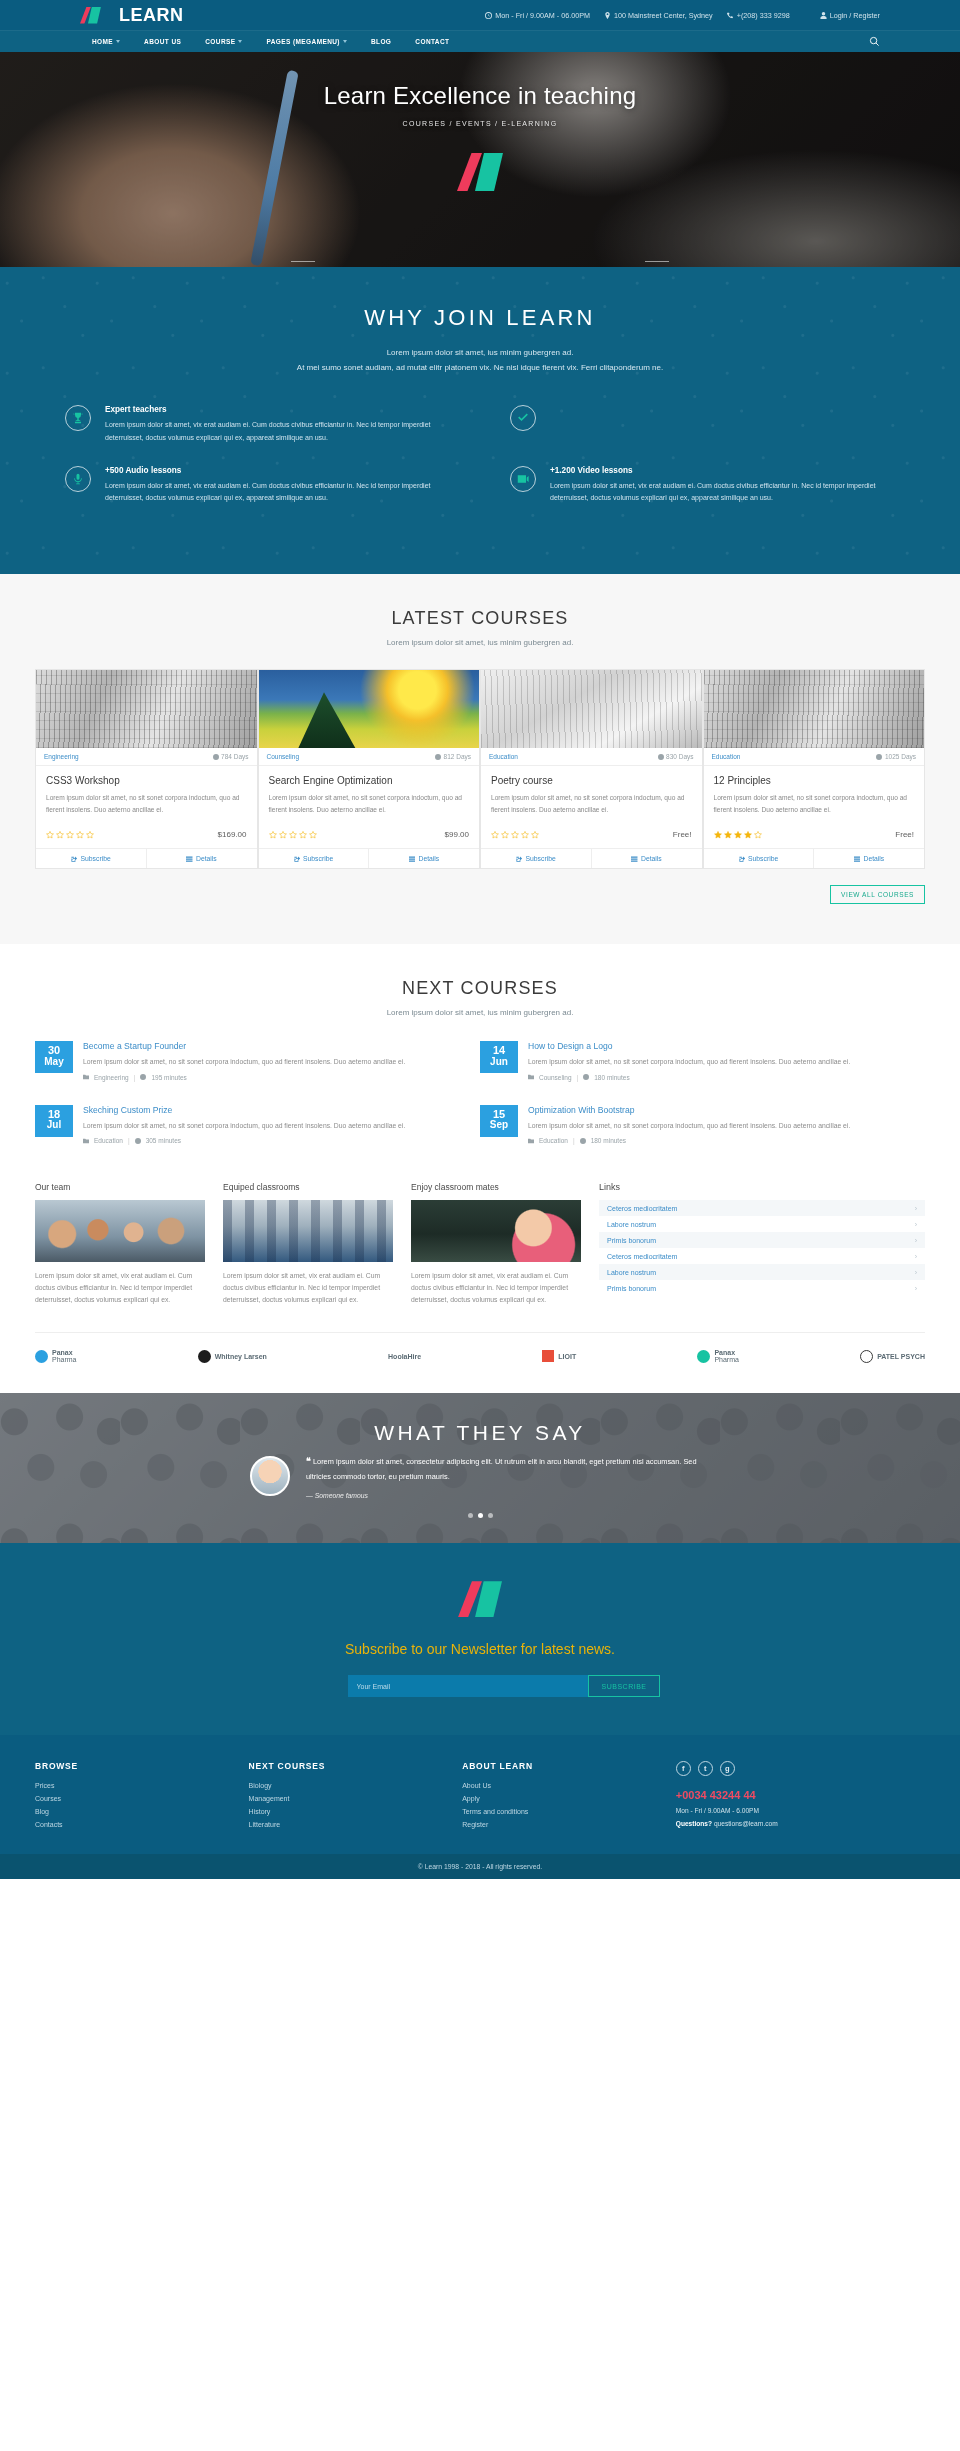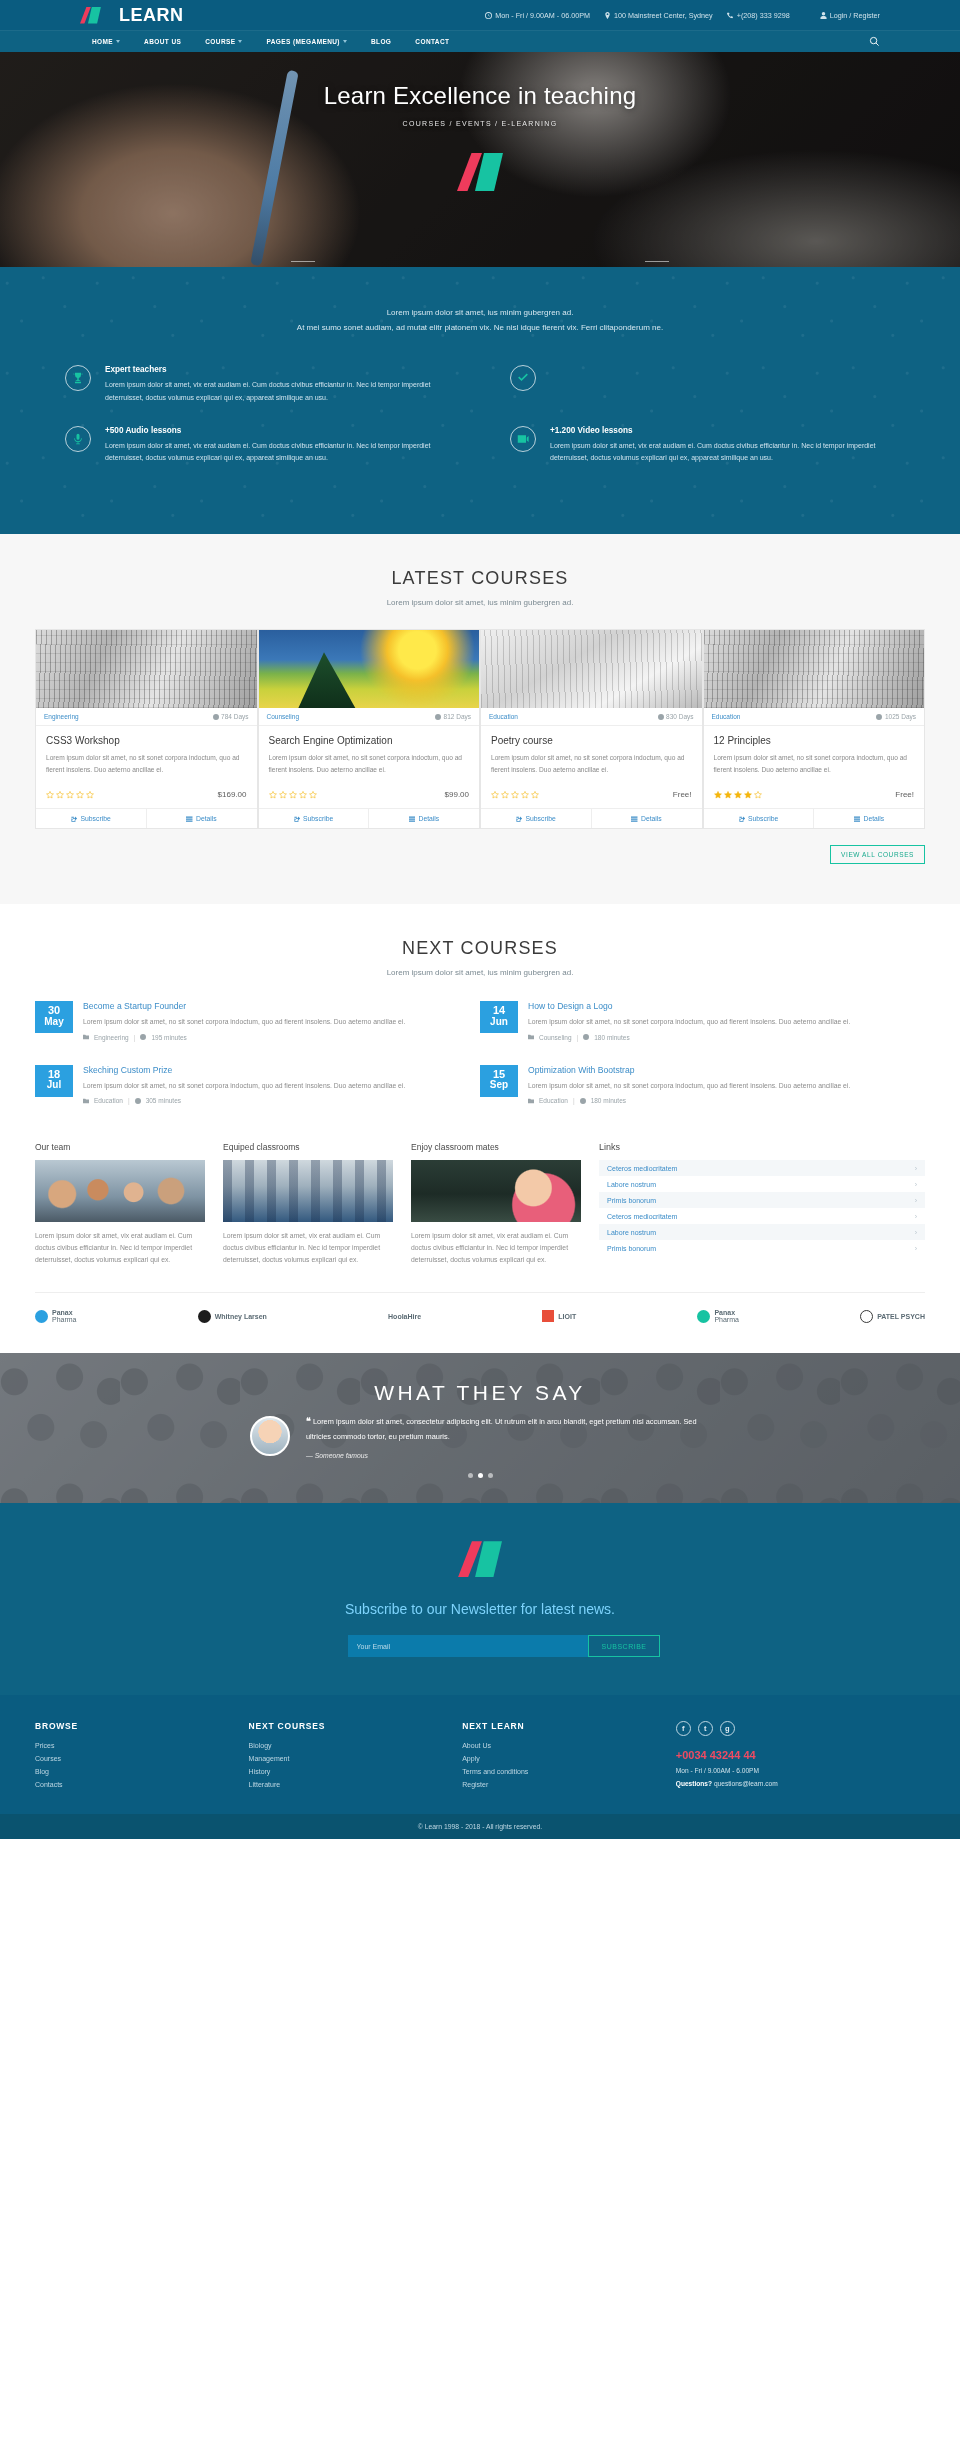--- a/index.html
+++ b/index.html
@@ -230,21 +230,21 @@
   .dots i { width: 5px; height: 5px; border-radius: 50%; background: rgba(255,255,255,.55); display: block; }
   .dots i.on { background: #fff; }
 
   
   .news { background: #0e6283; padding: 34px 0 38px; text-align: center; }
   .news-logo { margin: 0 auto; width: 44px; height: 44px; position: relative; }
   .news-logo .n1 { position: absolute; left: 0; top: 4px; width: 24px; height: 36px;
                    background: #ef3b5c; clip-path: polygon(58% 0,100% 0,42% 100%,0 100%); }
   .news-logo .n2 { position: absolute; left: 17px; top: 4px; width: 27px; height: 36px;
                    background: #17c3a2; clip-path: polygon(32% 0,100% 0,68% 100%,0 100%); }
-  .news h3 { color: #7dd3fc; font-size: 14px; font-weight: normal; margin-top: 20px; }
+  .news h3 { color: #eab308; font-size: 14px; font-weight: normal; margin-top: 20px; }
   .news-form { margin-top: 18px; display: flex; justify-content: center; padding-left: 48px; }
   .news-form input { width: 240px; height: 22px; border: none; background: #0b7bab;
                      color: #cfe7f2; font-size: 7px; padding: 0 9px;
                      font-family: "Liberation Sans", sans-serif; }
   .news-form input::placeholder { color: #bcdcea; }
   .news-form button { height: 22px; background: transparent; border: 1px solid #17c3a2;
                       color: #17c3a2; font-size: 7px; padding: 0 13px; cursor: pointer;
                       font-family: "Liberation Sans", sans-serif; letter-spacing: .5px; }
 
   
@@ -349,20 +349,21 @@
       </div>
   </div>
   <div class="hero-arrows">
     <span></span>
     <span></span>
   </div>
 </div>
 
 <div class="why">
   <div class="wrap why-inner">
+    <h2>WHY JOIN LEARN</h2>
     <p class="lead">Lorem ipsum dolor sit amet, ius minim gubergren ad.</p>
     <p class="lead">At mei sumo sonet audiam, ad mutat elitr platonem vix. Ne nisl idque fierent vix. Ferri clitaponderum ne.</p>
     <div class="features">
       <div class="feature">
         <span class="f-icon">
             <svg viewBox="0 0 16 16">
               <path d="M4 1h8v3a4 4 0 01-3 3.9V11h2v1H5v-1h2V7.9A4 4 0 014 4V1zM2 2h1v2a2 2 0 01-1-2zm11 0h1a2 2 0 01-1 2V2zM4 13h8v2H4z"></path>
             </svg>
           </span>
         <div>
@@ -825,21 +826,21 @@
       <div class="fcol">
         <h5>NEXT COURSES</h5>
         <div id="fc1">
             <a>Biology</a>
             <a>Management</a>
             <a>History</a>
             <a>Litterature</a>
           </div>
       </div>
       <div class="fcol">
-        <h5>NEXT LEARN</h5>
+        <h5>ABOUT LEARN</h5>
         <div id="fc2">
             <a>About Us</a>
             <a>Apply</a>
             <a>Terms and conditions</a>
             <a>Register</a>
           </div>
       </div>
       <div class="fcol">
         <div class="fsocial">
           <span>f</span>

